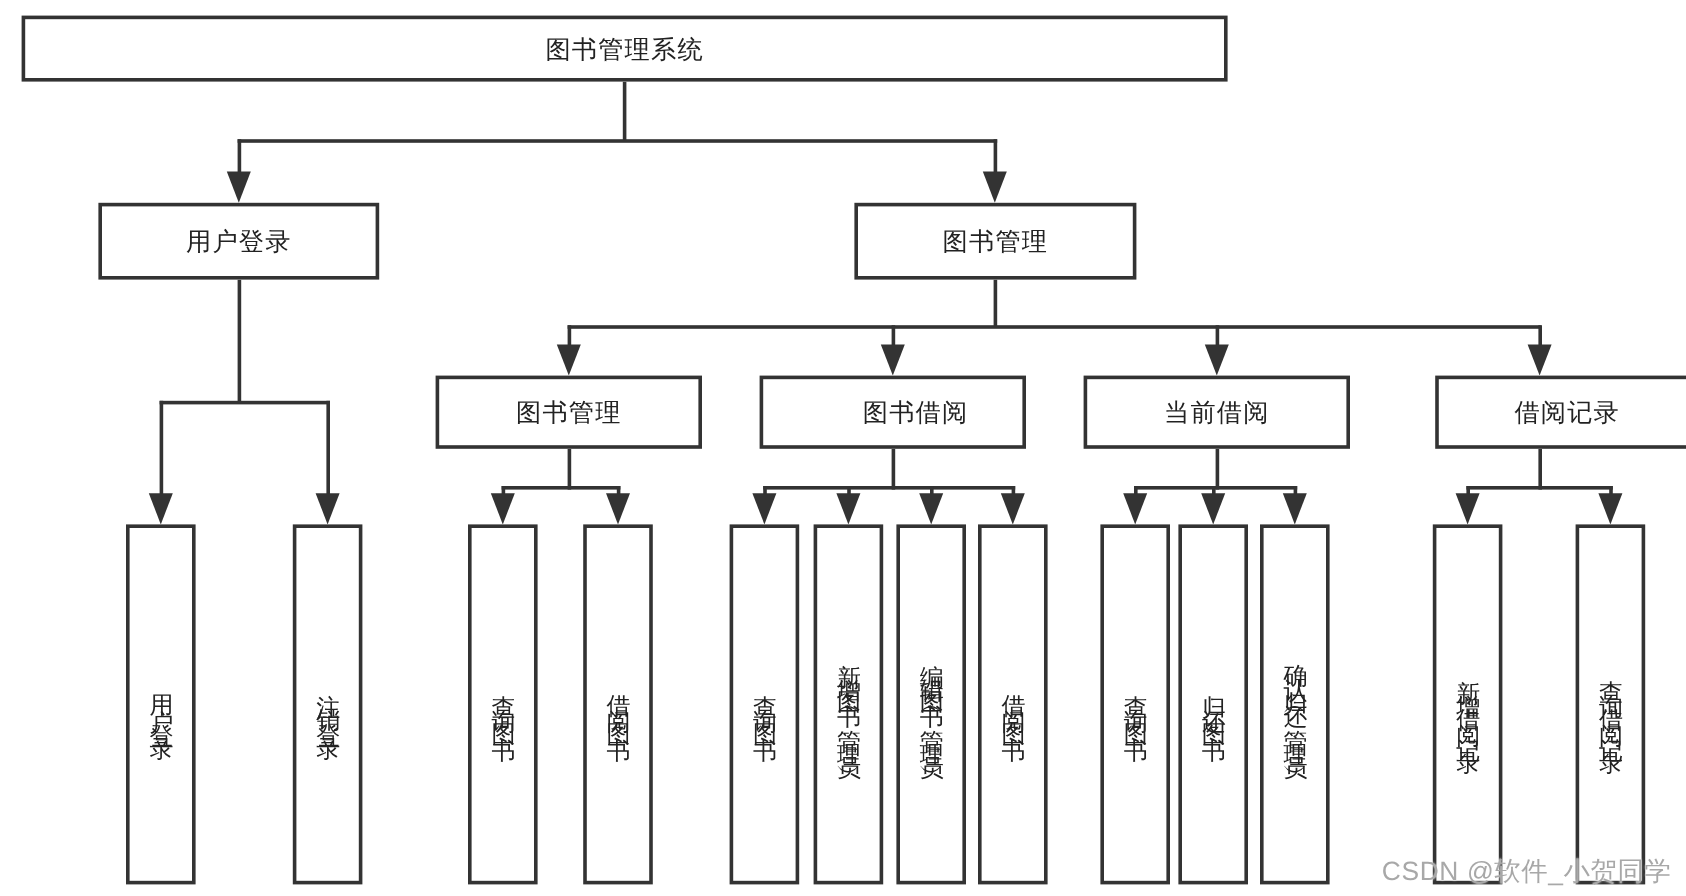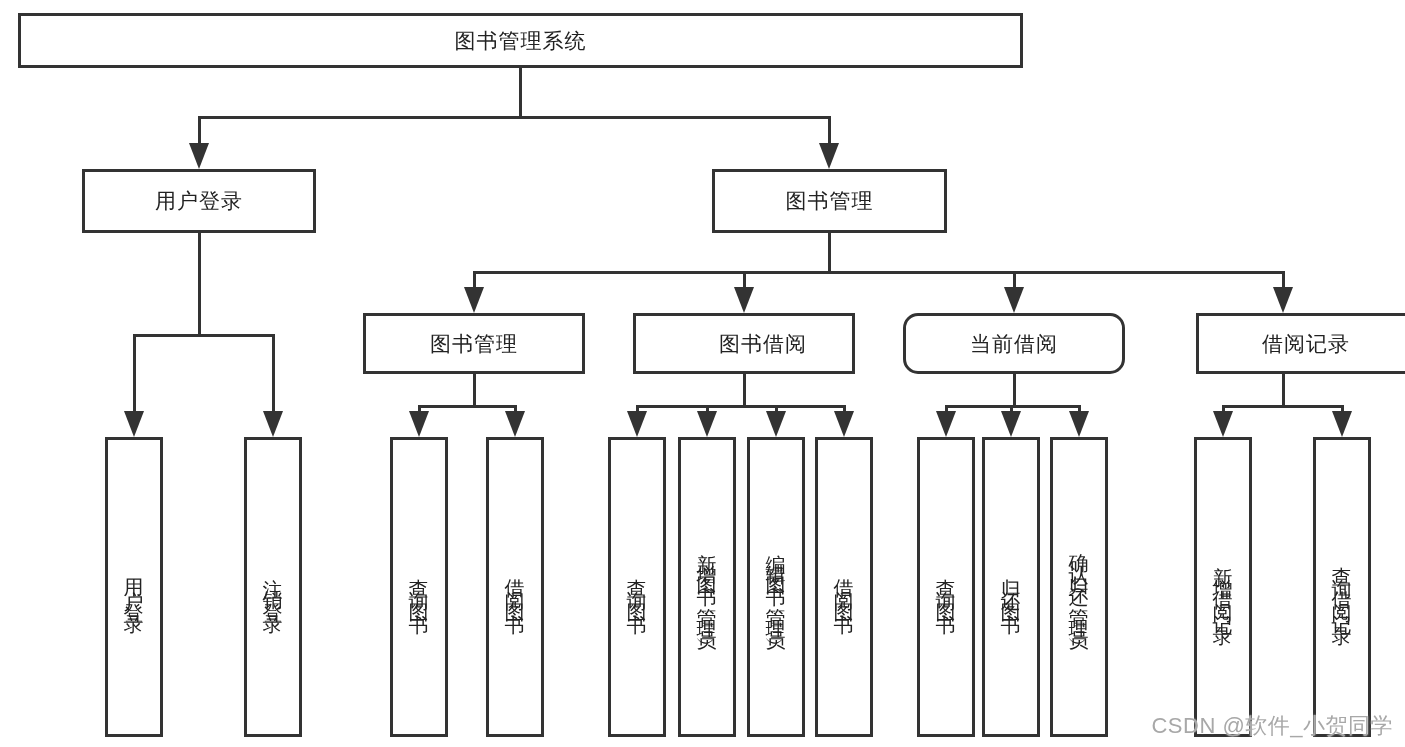--- a/index.html
+++ b/index.html
@@ -129,21 +129,21 @@
   <div class="box hbox" style="left:712px;top:169px;width:235px;height:64px;">
     <span>图书管理</span>
   </div>
 
   <div class="box hbox" style="left:363px;top:313px;width:222px;height:61px;">
     <span>图书管理</span>
   </div>
   <div class="box hbox" style="left:633px;top:313px;width:222px;height:61px;padding-left:38px;">
     <span>图书借阅</span>
   </div>
-  <div class="box hbox" style="left:903px;top:313px;width:222px;height:61px;border-radius:15px;">
+  <div class="box hbox" style="left:903px;top:313px;width:222px;height:61px;">
     <span>当前借阅</span>
   </div>
   <div class="box hbox" style="left:1173px;top:313px;width:220px;height:61px;margin-left:23px;">
     <span>借阅记录</span>
   </div>
 
   <div class="box" style="left:105px;top:437px;width:58px;height:300px;">
     <span class="vlabel">用户登录</span>
   </div>
   <div class="box" style="left:244px;top:437px;width:58px;height:300px;">

